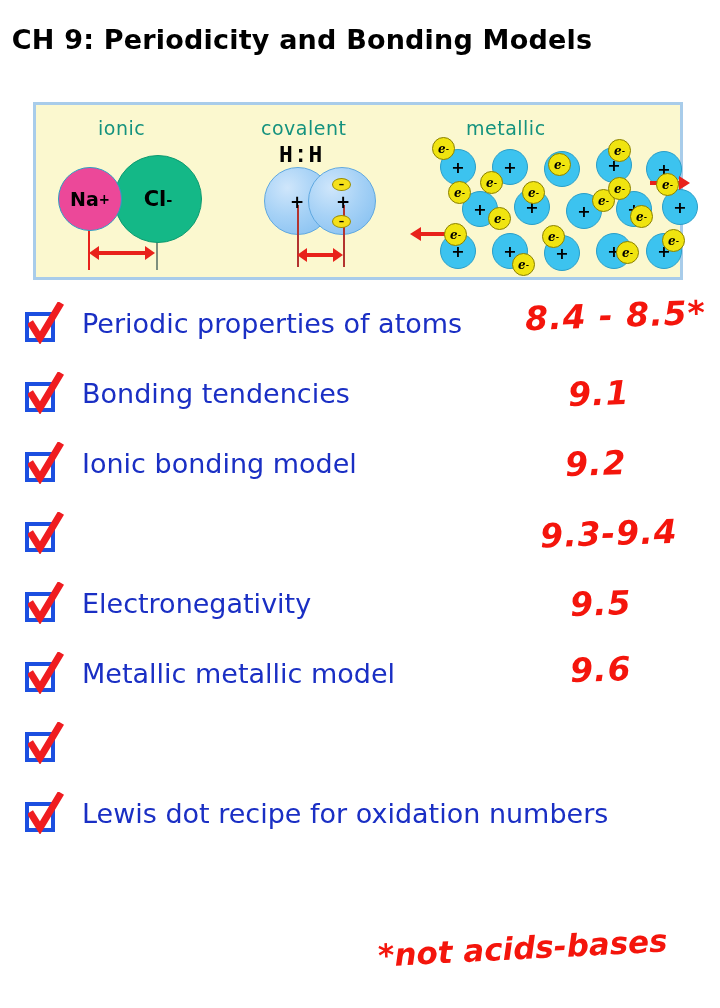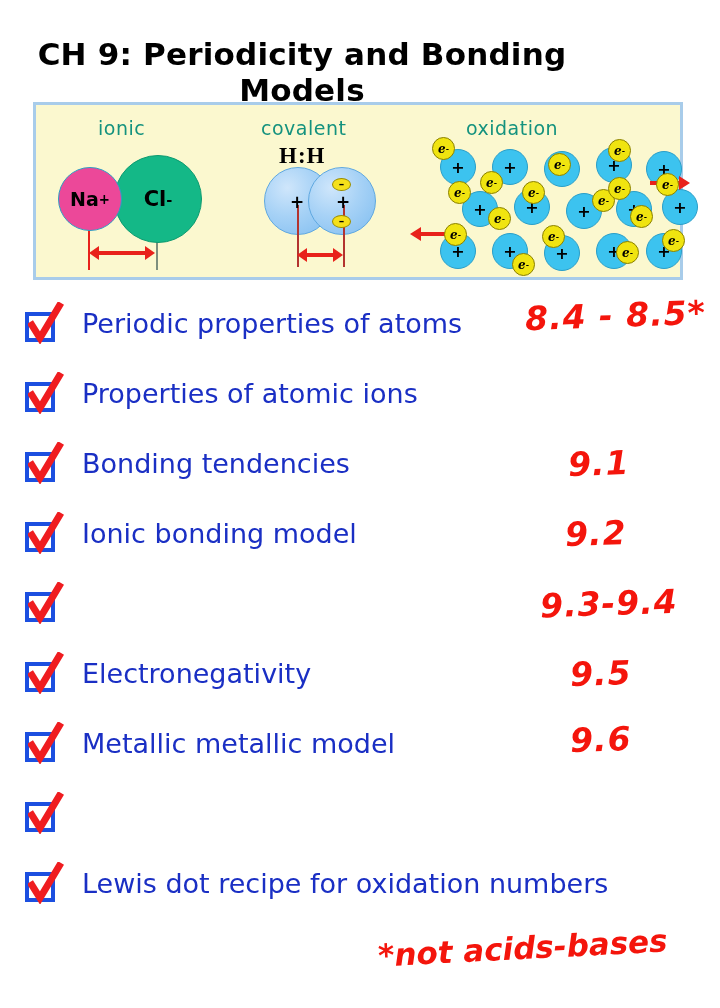--- a/index.html
+++ b/index.html
@@ -11,26 +11,26 @@
     width: 720px;
     height: 1008px;
     position: relative;
     overflow: hidden;
     font-family: "DejaVu Sans", sans-serif;
   }
 
   
   #slide-title {
     position: absolute;
-    top: 36px;
+    top: 24px;
     left: 0;
     width: 604px;
     text-align: center;
     font-family: "DejaVu Sans", sans-serif;
-    font-size: 31px;
+    font-size: 27px;
     font-weight: 600;
     color: #000000;
     letter-spacing: 0.2px;
   }
 
   
   #diagram-frame {
     position: absolute;
     left: 33px;
     top: 102px;
@@ -103,21 +103,21 @@
     border-bottom: 7px solid transparent;
   }
   .dim-arrow::before { left: -9px;  border-right: 10px solid #e8221b; }
   .dim-arrow::after  { right: -9px; border-left: 10px solid #e8221b; }
   #ionic-dim { left: 62px; top: 146px; width: 48px; }
 
   
   #covalent-formula {
     position: absolute;
     left: 243px; top: 38px;
-    font-family: Liberation Serif, serif;
+    font-family: Liberation Mono, monospace;
     font-size: 23px;
     font-weight: 600;
     color: #000000;
     letter-spacing: 1px;
   }
   .cov-circle {
     position: absolute;
     top: 62px;
     width: 66px; height: 66px;
     border-radius: 50%;
@@ -283,21 +283,21 @@
 </style>
 </head>
 <body>
 
 <div id="slide-title">CH 9: Periodicity and Bonding Models</div>
 
 <div id="diagram-frame">
 
   <div class="panel-label" id="label-ionic">ionic</div>
   <div class="panel-label" id="label-covalent">covalent</div>
-  <div class="panel-label" id="label-metallic">oxidation</div>
+  <div class="panel-label" id="label-metallic">metallic</div>
 
   <div class="ion-circle" id="cl-ion">
     <span>Cl</span>
       <span class="sup">-</span>
   </div>
   <div class="ion-circle" id="na-ion">
     <span>Na</span>
       <span class="sup">+</span>
   </div>
   <div class="drop-line" id="ionic-drop-1"></div>
@@ -412,27 +412,20 @@
         <path d="M2 20 L12 36 L33 1" stroke="#ef1d20" stroke-width="7" fill="none" stroke-linecap="butt" stroke-linejoin="miter"></path>
       </svg>
       <div class="item-label">Periodic properties of atoms</div>
       <div class="item-ref" style="left: 525px; top: -4px;">8.4 - 8.5*</div>
     </div>
     <div class="check-row">
       <div class="checkbox"></div>
       <svg class="checkmark" viewBox="0 0 36 42">
         <path d="M2 20 L12 36 L33 1" stroke="#ef1d20" stroke-width="7" fill="none" stroke-linecap="butt" stroke-linejoin="miter"></path>
       </svg>
-      <div class="item-label">Properties of atomic ions</div>
-    </div>
-    <div class="check-row">
-      <div class="checkbox"></div>
-      <svg class="checkmark" viewBox="0 0 36 42">
-        <path d="M2 20 L12 36 L33 1" stroke="#ef1d20" stroke-width="7" fill="none" stroke-linecap="butt" stroke-linejoin="miter"></path>
-      </svg>
       <div class="item-label">Bonding tendencies</div>
       <div class="item-ref" style="left: 568px; top: 4px;">9.1</div>
     </div>
     <div class="check-row">
       <div class="checkbox"></div>
       <svg class="checkmark" viewBox="0 0 36 42">
         <path d="M2 20 L12 36 L33 1" stroke="#ef1d20" stroke-width="7" fill="none" stroke-linecap="butt" stroke-linejoin="miter"></path>
       </svg>
       <div class="item-label">Ionic bonding model</div>
       <div class="item-ref" style="left: 565px; top: 4px;">9.2</div>

